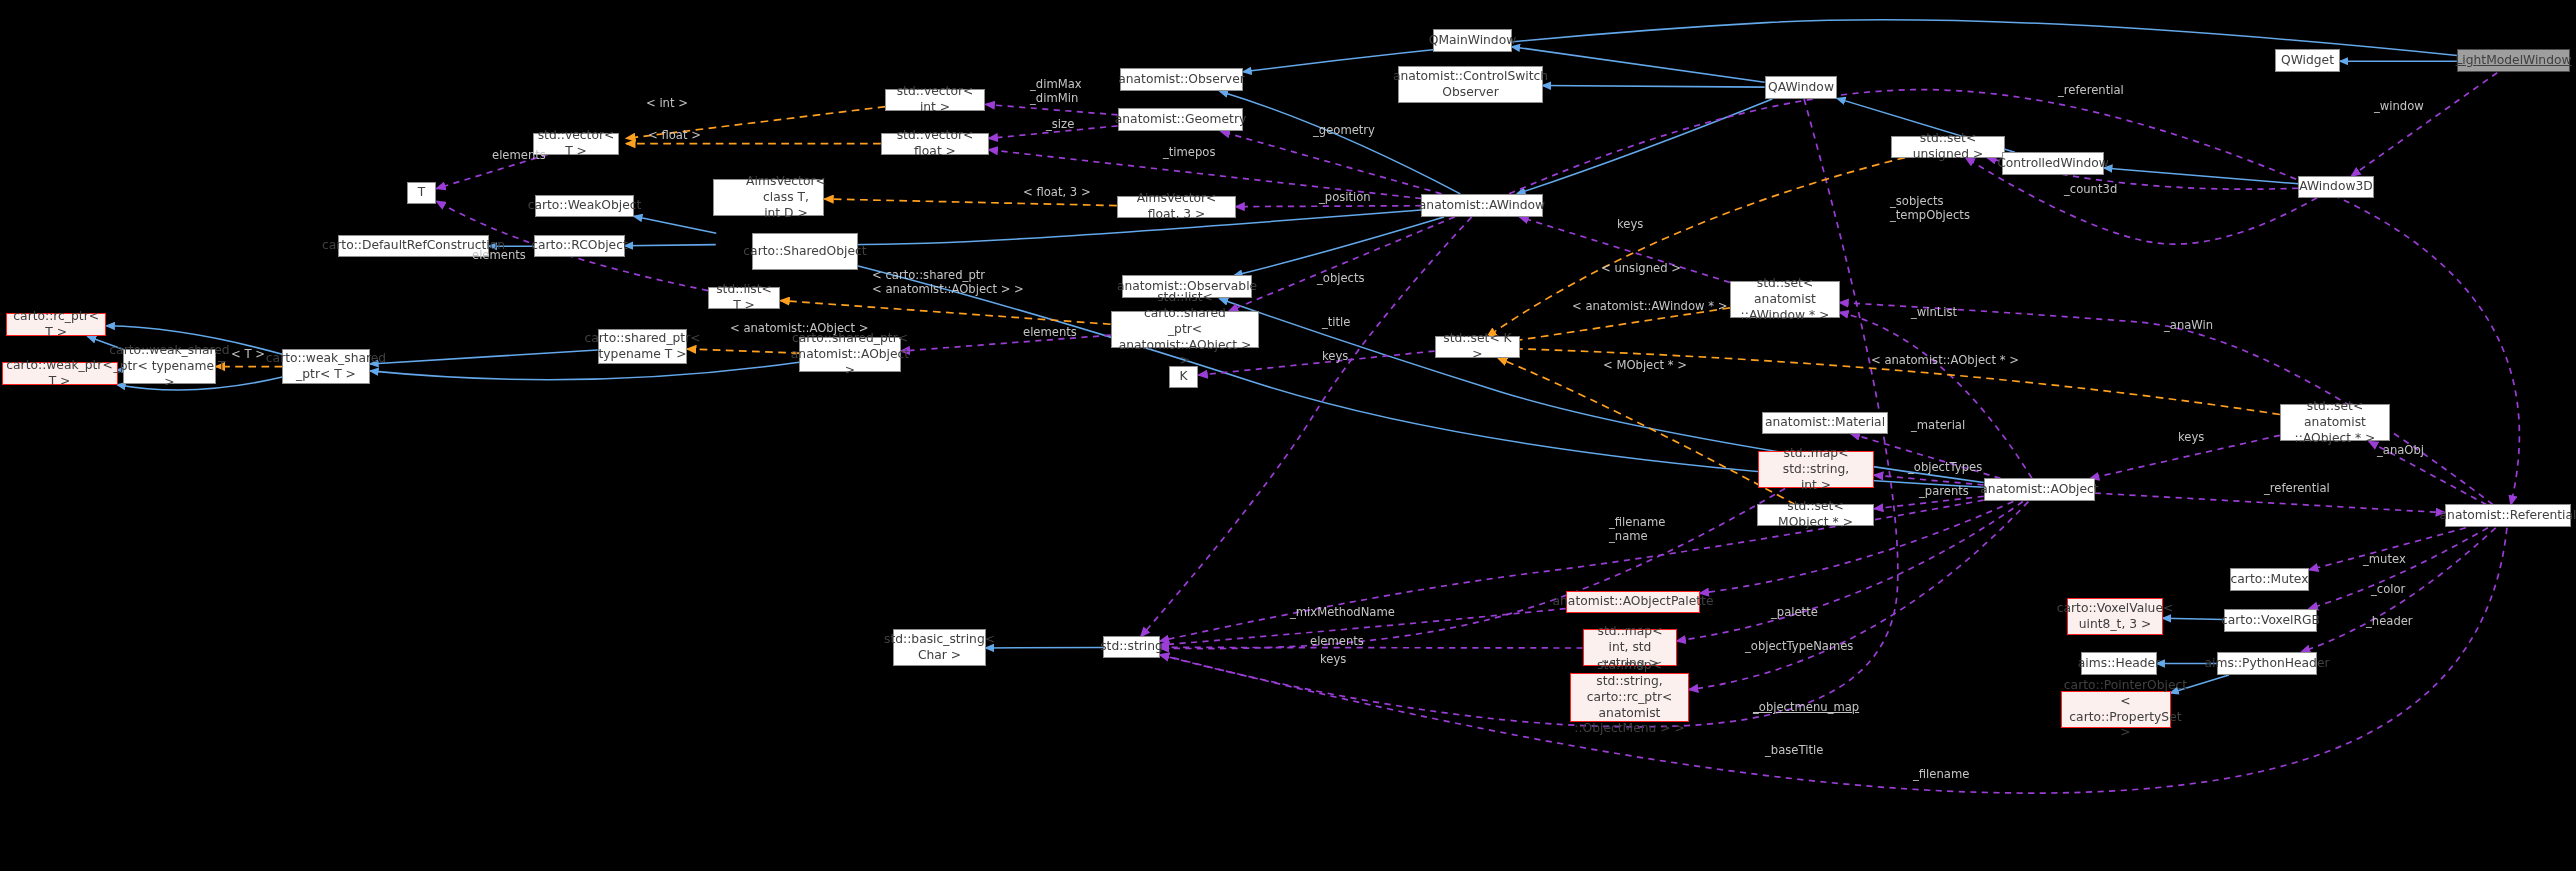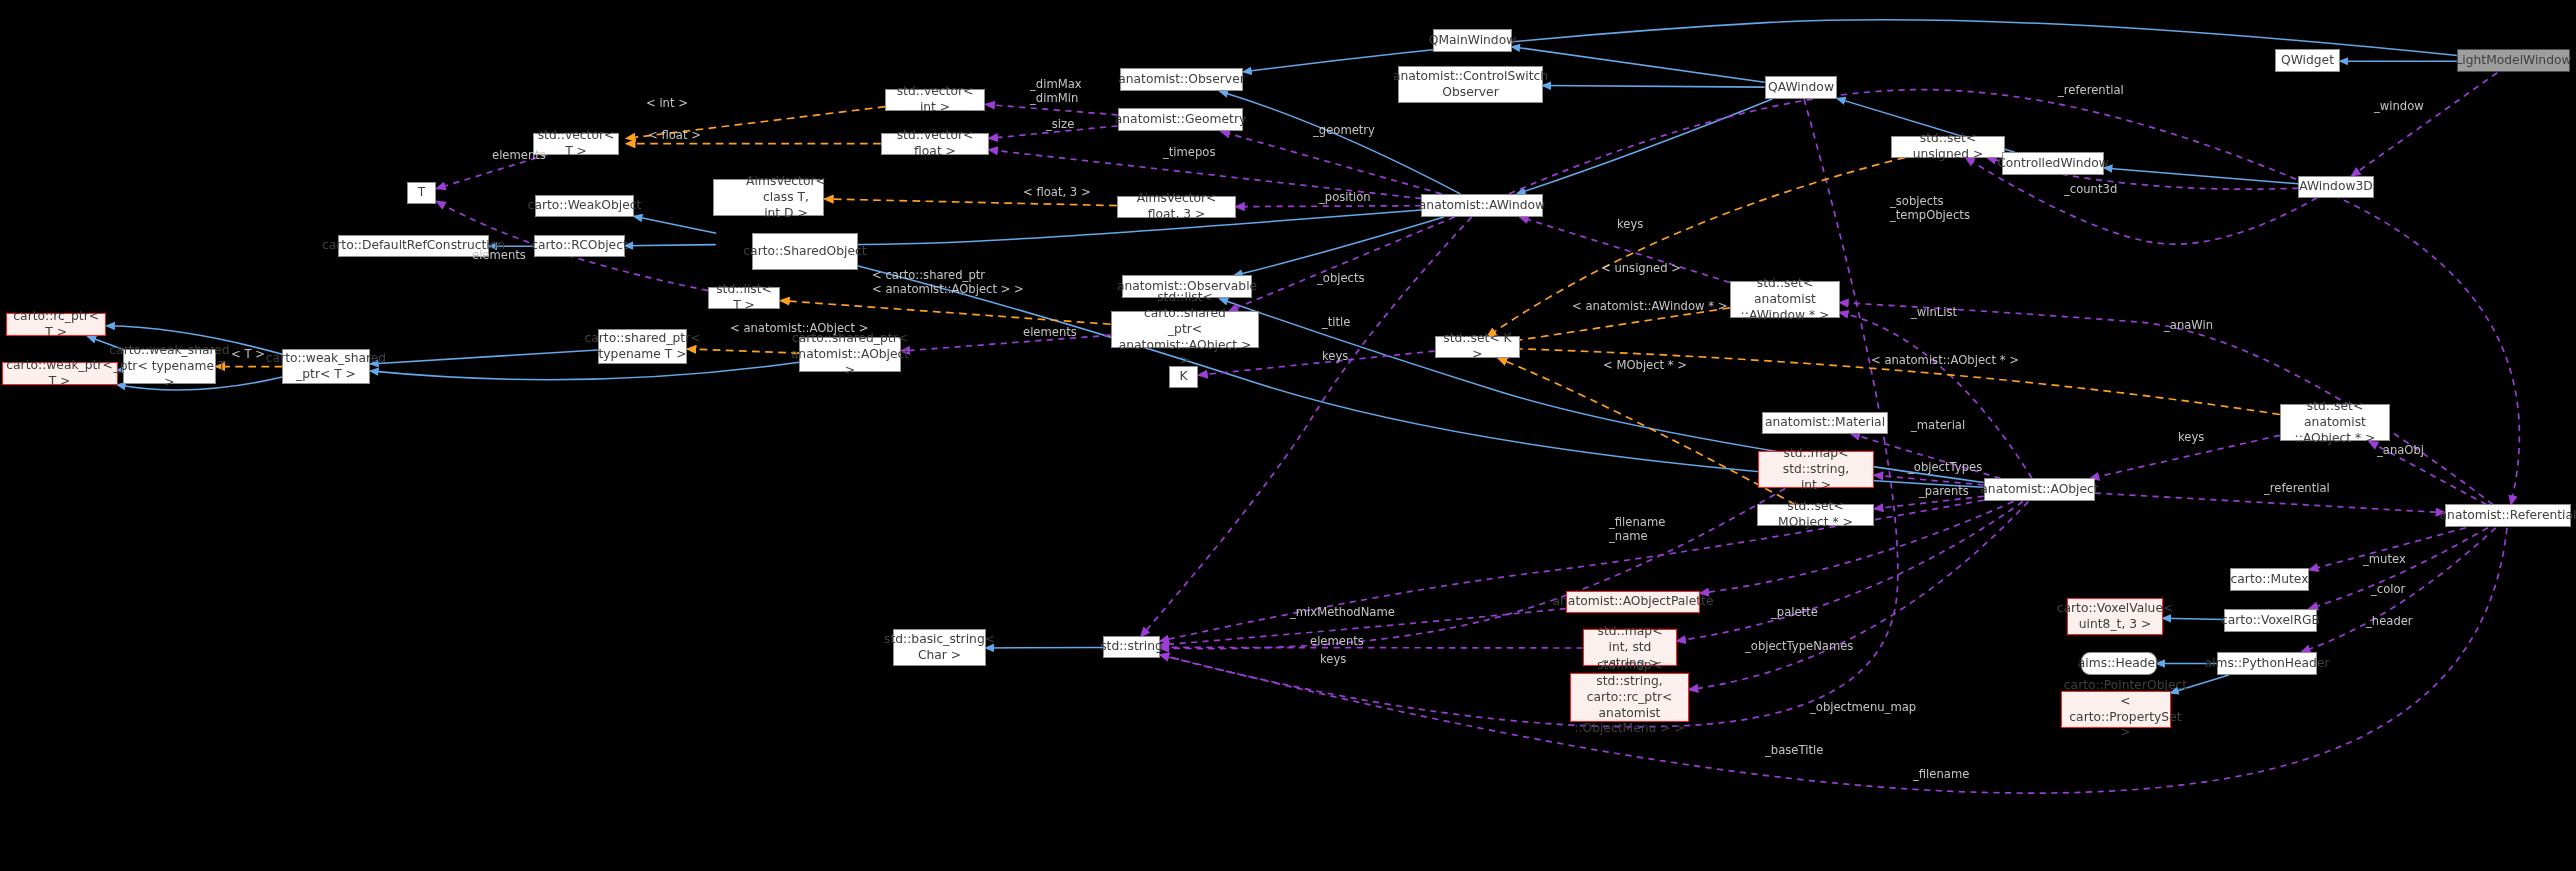--- a/index.html
+++ b/index.html
@@ -5,21 +5,21 @@
   html,body{margin:0;padding:0;background:#000;}
   body{width:2576px;height:872px;position:relative;overflow:hidden;
        font-family:"DejaVu Sans","Liberation Sans",sans-serif;}
   #stage{position:absolute;left:0;top:0;width:2576px;height:872px;}
   #edges{position:absolute;left:0;top:0;z-index:1;}
   .node{position:absolute;display:flex;align-items:center;justify-content:center;
         text-align:center;background:#ffffff;border:1.5px solid #8f8f8f;color:#404040;
         font-size:12.3px;line-height:1.3;white-space:pre-line;box-sizing:border-box;
         z-index:2;padding:0 3.1px;}
   .node.red{border-color:#ff1f1f;background:#fcf0ee;}
-  .node.current{background:#9e9e9e;border-color:#4d4d4d;}
+  .node.current{background:#9e9e9e;border-color:#4d4d4d;text-decoration:underline;}
   .edge-label{position:absolute;color:#c4c4c4;font-size:11.6px;line-height:1.25;
         white-space:pre-line;z-index:3;pointer-events:none;}
 </style>
 </head>
 <body>
 
 <div id="stage">
   <svg id="edges" width="2576" height="872" viewBox="0 0 3340 1130">
     <defs>
       <marker id="m-inherit" markerWidth="13" markerHeight="11" refX="11" refY="5.5" orient="auto" markerUnits="userSpaceOnUse">
@@ -150,21 +150,21 @@
 int &gt;</div>
     <div class="node default" style="left: 1757px; top: 504px; width: 117px; height: 21.6px;">std::set&lt; MObject * &gt;</div>
     <div class="node default" style="left: 1984px; top: 478px; width: 111px; height: 23px;">anatomist::AObject</div>
     <div class="node default" style="left: 2280px; top: 404px; width: 110px; height: 37px;">std::set&lt; anatomist
 ::AObject * &gt;</div>
     <div class="node default" style="left: 2445px; top: 504px; width: 126px; height: 23px;">anatomist::Referential</div>
     <div class="node default" style="left: 2230px; top: 568px; width: 79px; height: 23px;">carto::Mutex</div>
     <div class="node default" style="left: 2224px; top: 609px; width: 93px; height: 23px;">carto::VoxelRGB</div>
     <div class="node red" style="left: 2067px; top: 598px; width: 96px; height: 37px;">carto::VoxelValue&lt;
 uint8_t, 3 &gt;</div>
-    <div class="node default" style="left: 2081px; top: 652px; width: 76px; height: 23px; border-radius: 9px;">aims::Header</div>
+    <div class="node default" style="left: 2081px; top: 652px; width: 76px; height: 23px;">aims::Header</div>
     <div class="node default" style="left: 2217px; top: 652px; width: 100px; height: 23px;">aims::PythonHeader</div>
     <div class="node red" style="left: 2061px; top: 691px; width: 110px; height: 37px; padding-left: 22px;">carto::PointerObject
 &lt; carto::PropertySet &gt;</div>
     <div class="node red" style="left: 1566px; top: 591px; width: 134px; height: 21.6px;">anatomist::AObjectPalette</div>
     <div class="node red" style="left: 1583px; top: 629px; width: 94px; height: 37px;">std::map&lt; int, std
 ::string &gt;</div>
     <div class="node red" style="left: 1570px; top: 673px; width: 119px; height: 49px;">std::map&lt; std::string,
 carto::rc_ptr&lt; anatomist
 ::ObjectMenu &gt; &gt;</div>
     <div class="node default" style="left: 893px; top: 629px; width: 93px; height: 37px;">std::basic_string&lt;
@@ -194,21 +194,21 @@
     <div class="edge-label" style="left: 1908px; top: 460px;">_objectTypes</div>
     <div class="edge-label" style="left: 1919px; top: 484px;">_parents</div>
     <div class="edge-label" style="left: 2264px; top: 481px;">_referential</div>
     <div class="edge-label" style="left: 2058px; top: 83px;">_referential</div>
     <div class="edge-label" style="left: 2377px; top: 443px;">_anaObj</div>
     <div class="edge-label" style="left: 2363px; top: 552px;">_mutex</div>
     <div class="edge-label" style="left: 2371px; top: 582px;">_color</div>
     <div class="edge-label" style="left: 2366px; top: 614px;">_header</div>
     <div class="edge-label" style="left: 1771px; top: 605px;">_palette</div>
     <div class="edge-label" style="left: 1745px; top: 639px;">_objectTypeNames</div>
-    <div class="edge-label" style="left: 1810px; top: 700px;">_objectmenu_map</div>
+    <div class="edge-label" style="left: 1753px; top: 700px; text-decoration: underline;">_objectmenu_map</div>
     <div class="edge-label" style="left: 1609px; top: 515px;">_filename
 _name</div>
     <div class="edge-label" style="left: 1290px; top: 605px;">_mixMethodName</div>
     <div class="edge-label" style="left: 1310px; top: 634px;">elements</div>
     <div class="edge-label" style="left: 1320px; top: 652px;">keys</div>
     <div class="edge-label" style="left: 1765px; top: 743px;">_baseTitle</div>
     <div class="edge-label" style="left: 1913px; top: 767px;">_filename</div>
     <div class="edge-label" style="left: 646px; top: 96px;">&lt; int &gt;</div>
     <div class="edge-label" style="left: 648px; top: 128px;">&lt; float &gt;</div>
     <div class="edge-label" style="left: 1023px; top: 185px;">&lt; float, 3 &gt;</div>

